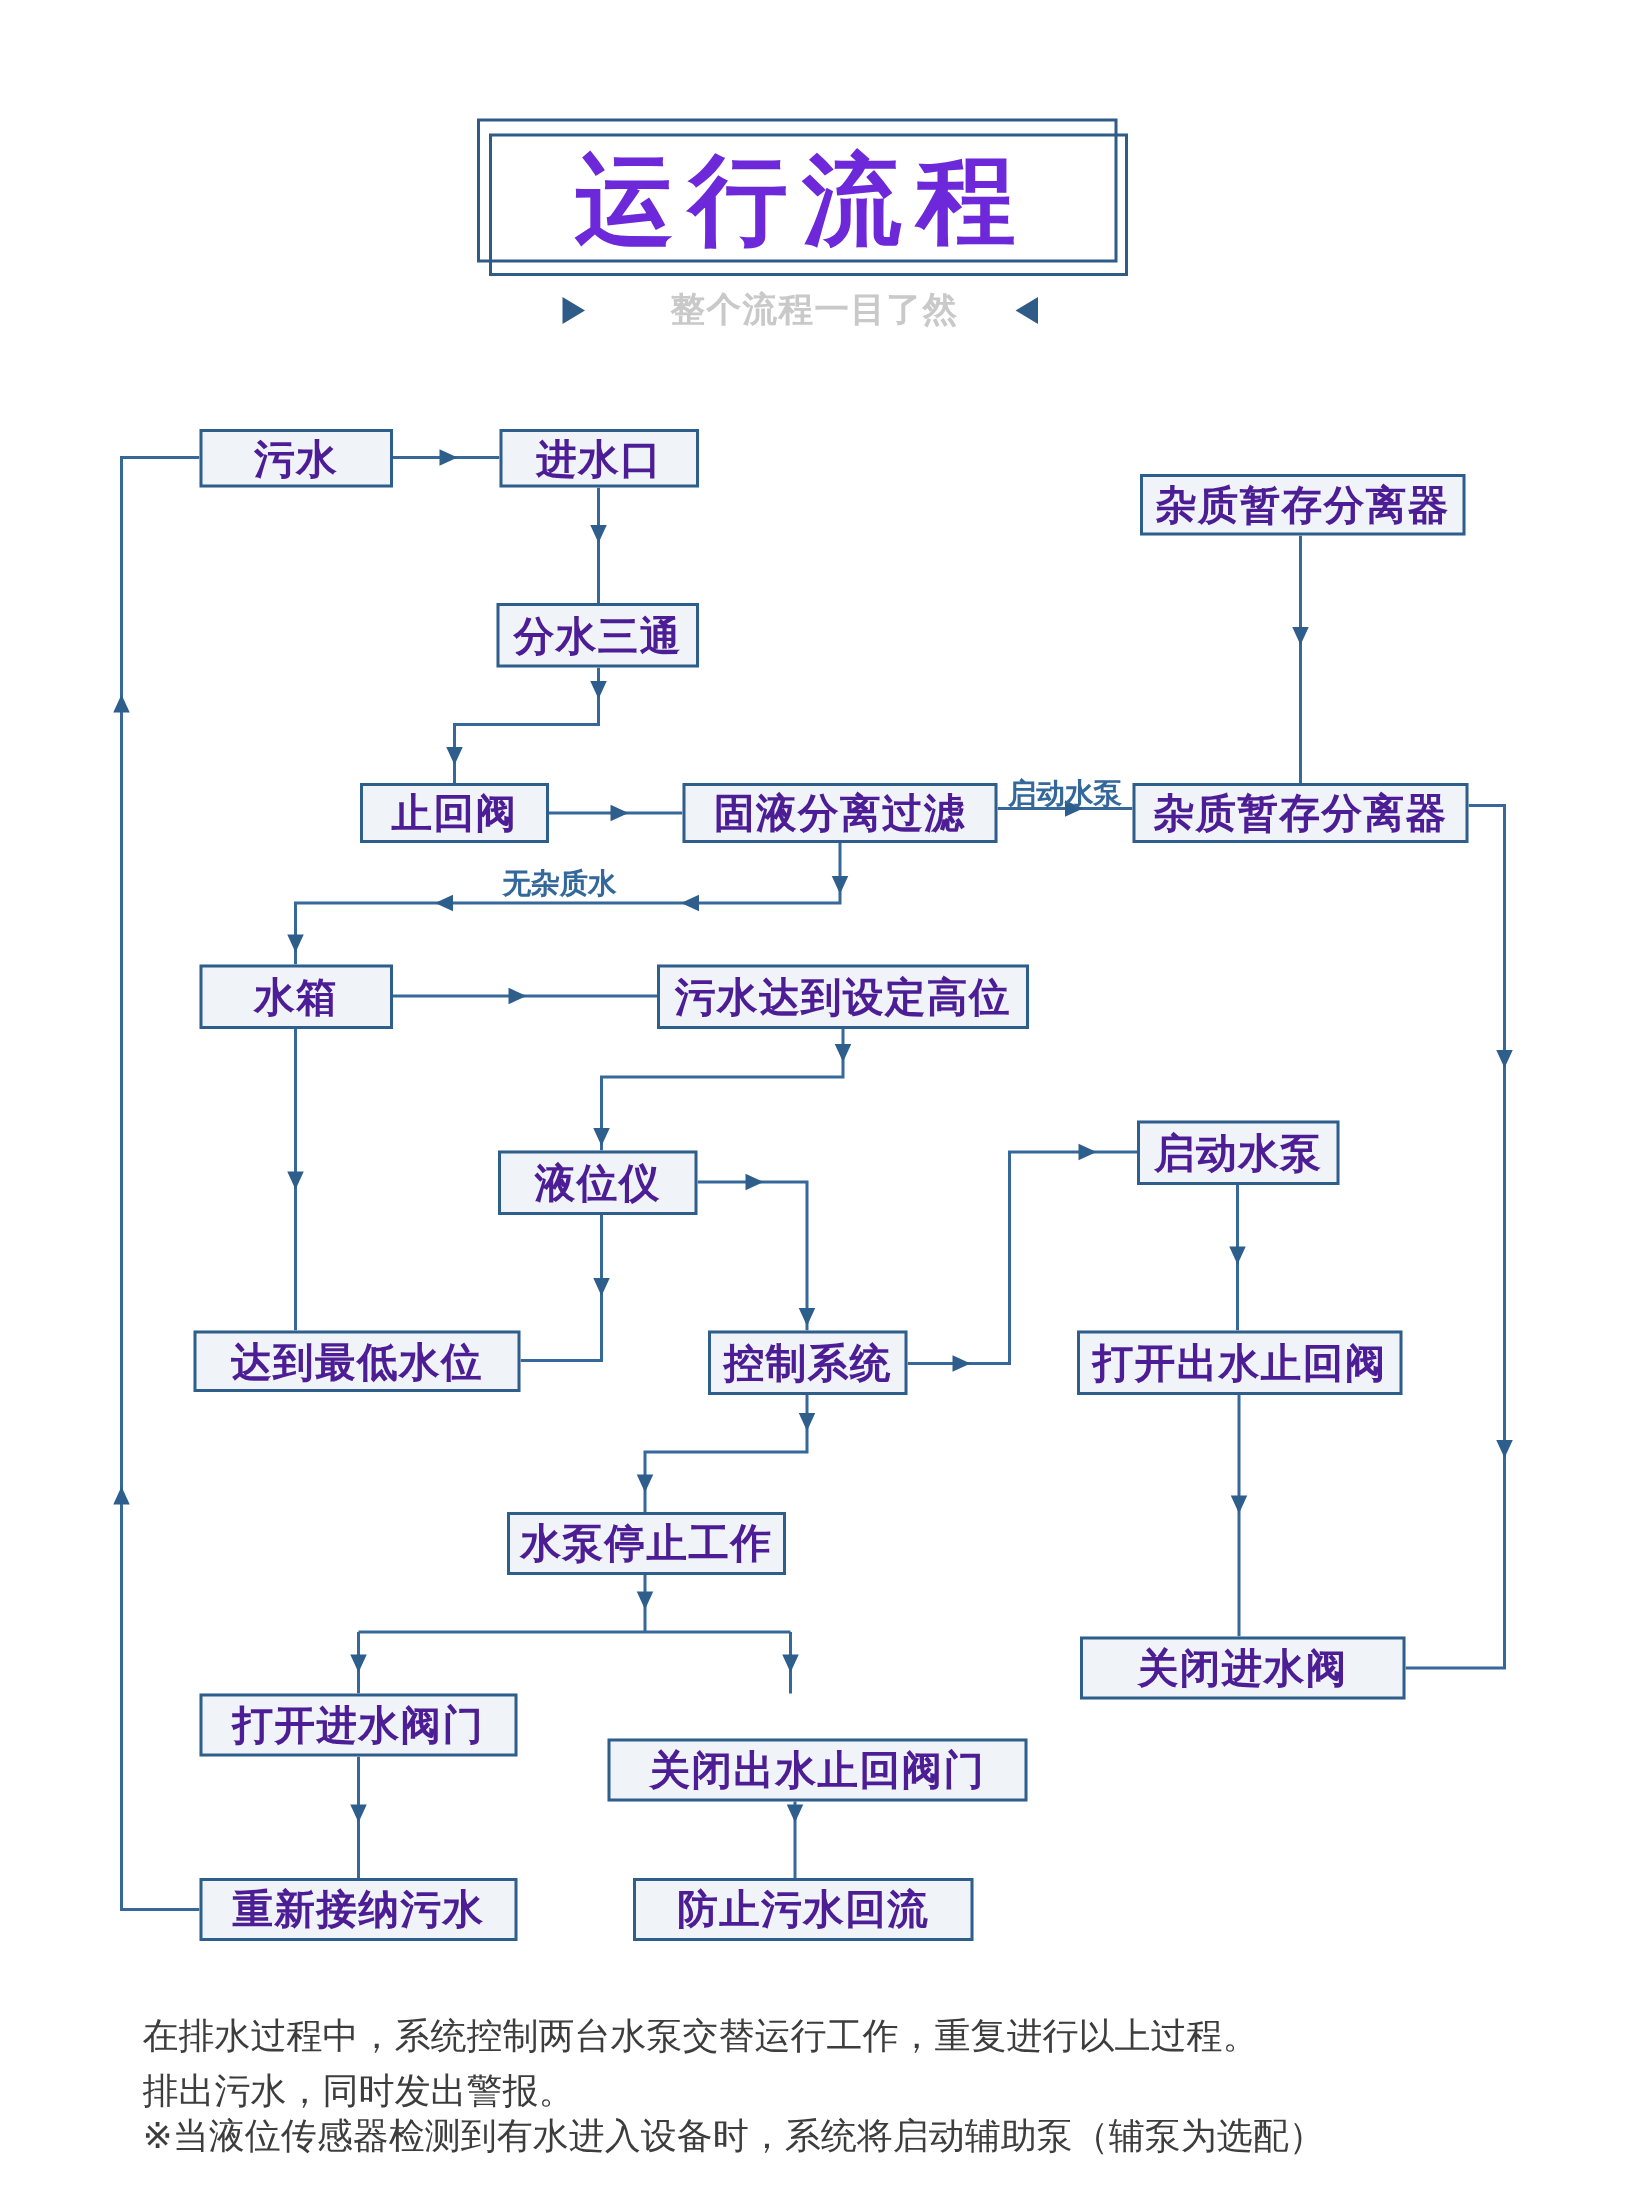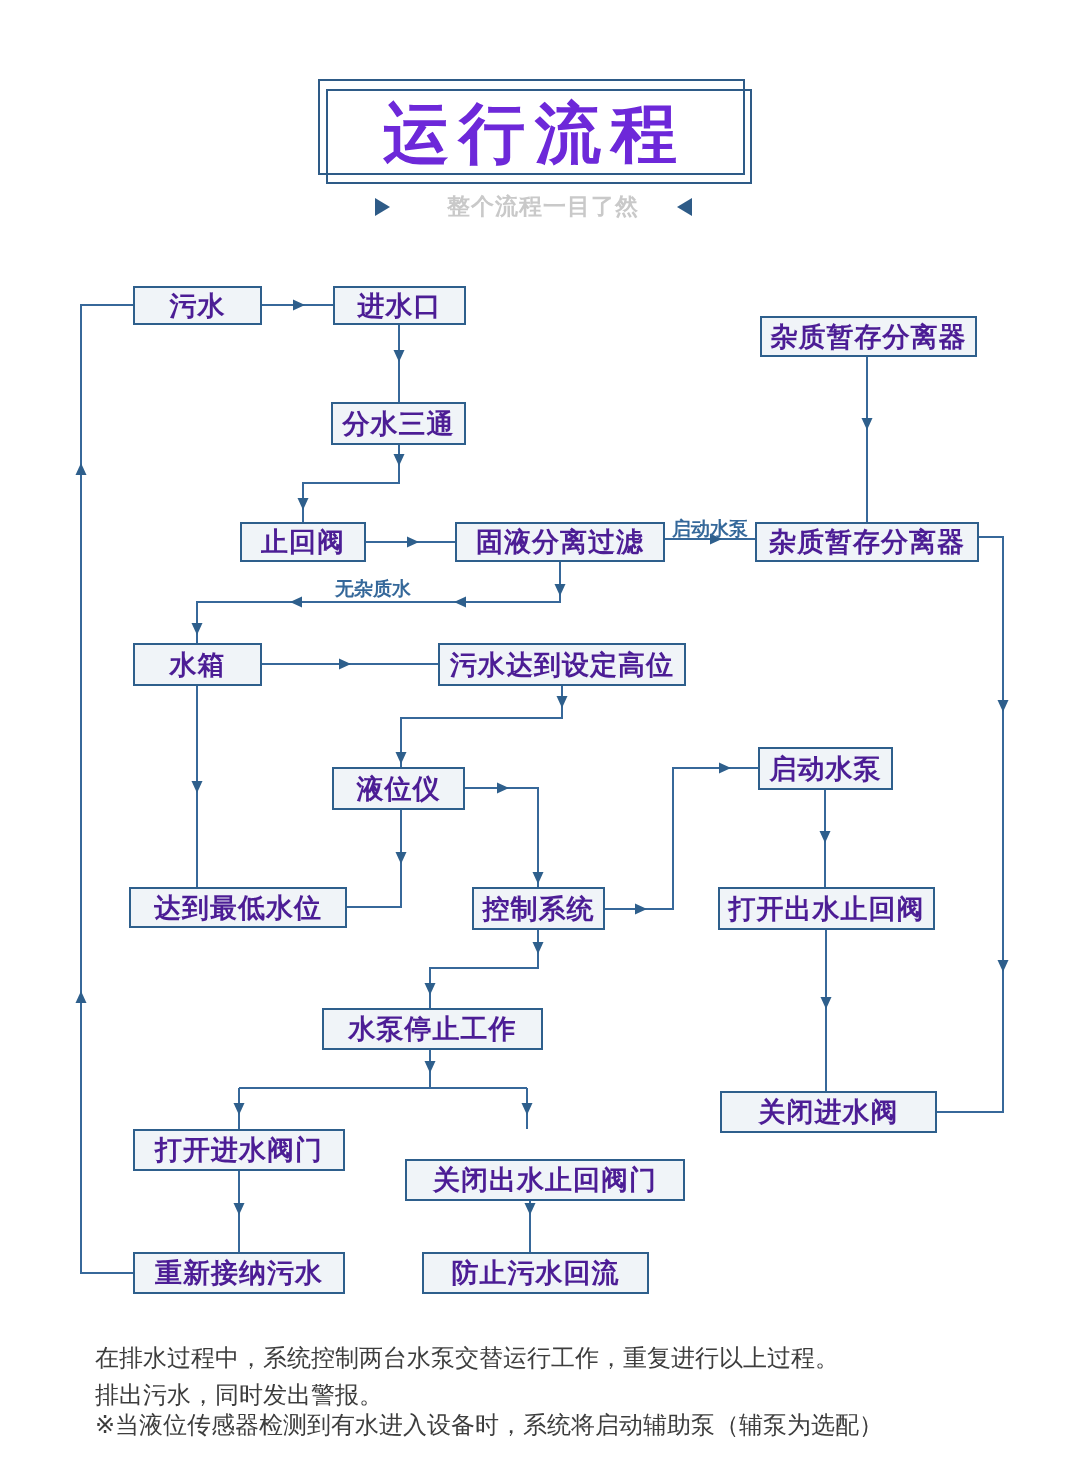--- a/index.html
+++ b/index.html
@@ -142,21 +142,21 @@
   <div class="node" style="left:240px;top:522px;width:126px;height:40px;">止回阀</div>
   <div class="node" style="left:455px;top:522px;width:210px;height:40px;">固液分离过滤</div>
   <div class="node" style="left:755px;top:522px;width:224px;height:40px;">杂质暂存分离器</div>
   <div class="node" style="left:133px;top:643px;width:129px;height:43px;">水箱</div>
   <div class="node" style="left:438px;top:643px;width:248px;height:43px;">污水达到设定高位</div>
   <div class="node" style="left:332px;top:767px;width:133px;height:43px;">液位仪</div>
   <div class="node" style="left:758px;top:747px;width:135px;height:43px;">启动水泵</div>
   <div class="node" style="left:129px;top:887px;width:218px;height:41px;">达到最低水位</div>
   <div class="node" style="left:472px;top:887px;width:133px;height:43px;">控制系统</div>
   <div class="node" style="left:718px;top:887px;width:217px;height:43px;">打开出水止回阀</div>
-  <div class="node" style="left:322px;top:1008px;width:221px;height:42px;text-align:right;">水泵停止工作</div>
+  <div class="node" style="left:338px;top:1008px;width:186px;height:42px;text-align:right;">水泵停止工作</div>
   <div class="node" style="left:720px;top:1091px;width:217px;height:42px;">关闭进水阀</div>
   <div class="node" style="left:133px;top:1129px;width:212px;height:42px;">打开进水阀门</div>
   <div class="node" style="left:405px;top:1159px;width:280px;height:42px;">关闭出水止回阀门</div>
   <div class="node" style="left:133px;top:1252px;width:212px;height:42px;">重新接纳污水</div>
   <div class="node" style="left:422px;top:1252px;width:227px;height:42px;">防止污水回流</div>
 
   <span class="edge-label" style="left:335px;top:576px;">无杂质水</span>
   <span class="edge-label" style="left:672px;top:516px;">启动水泵</span>
 
   <div class="footer">

